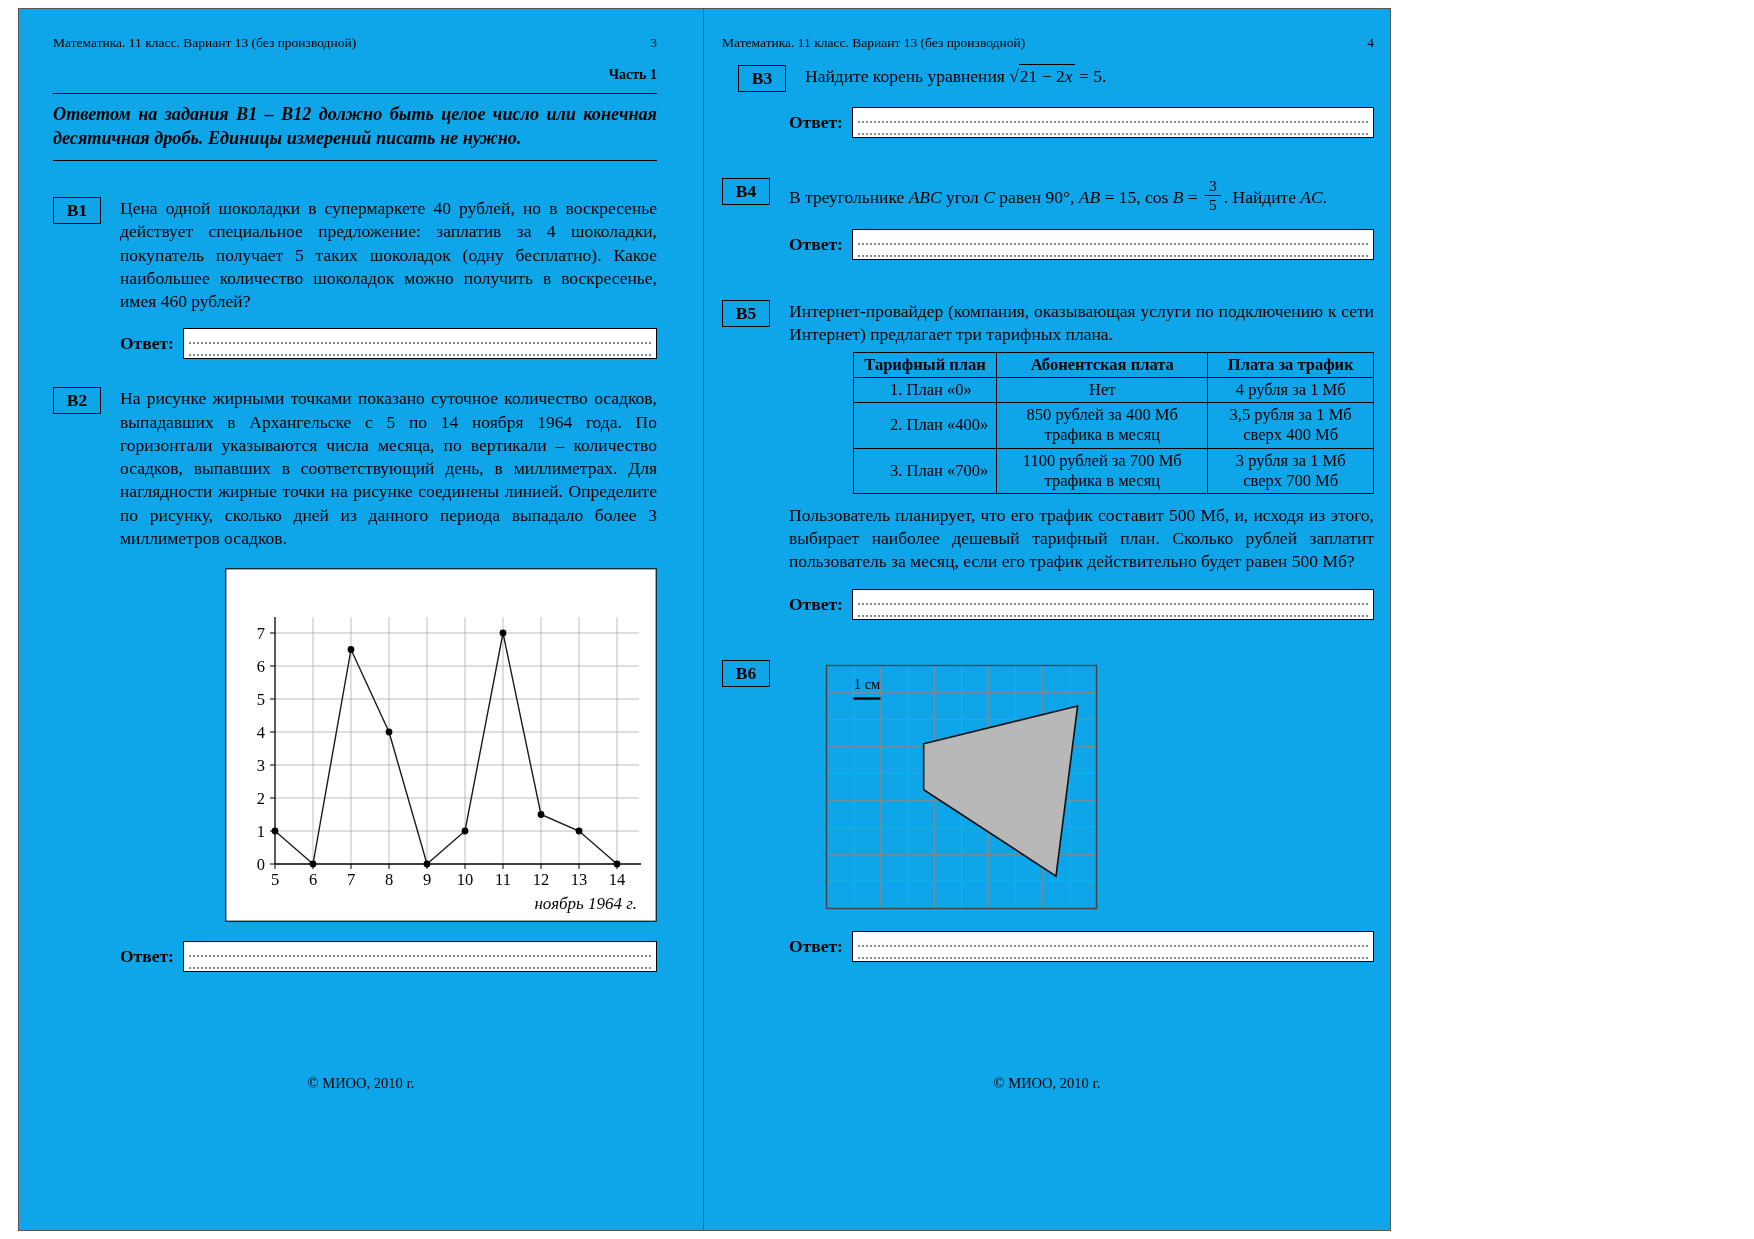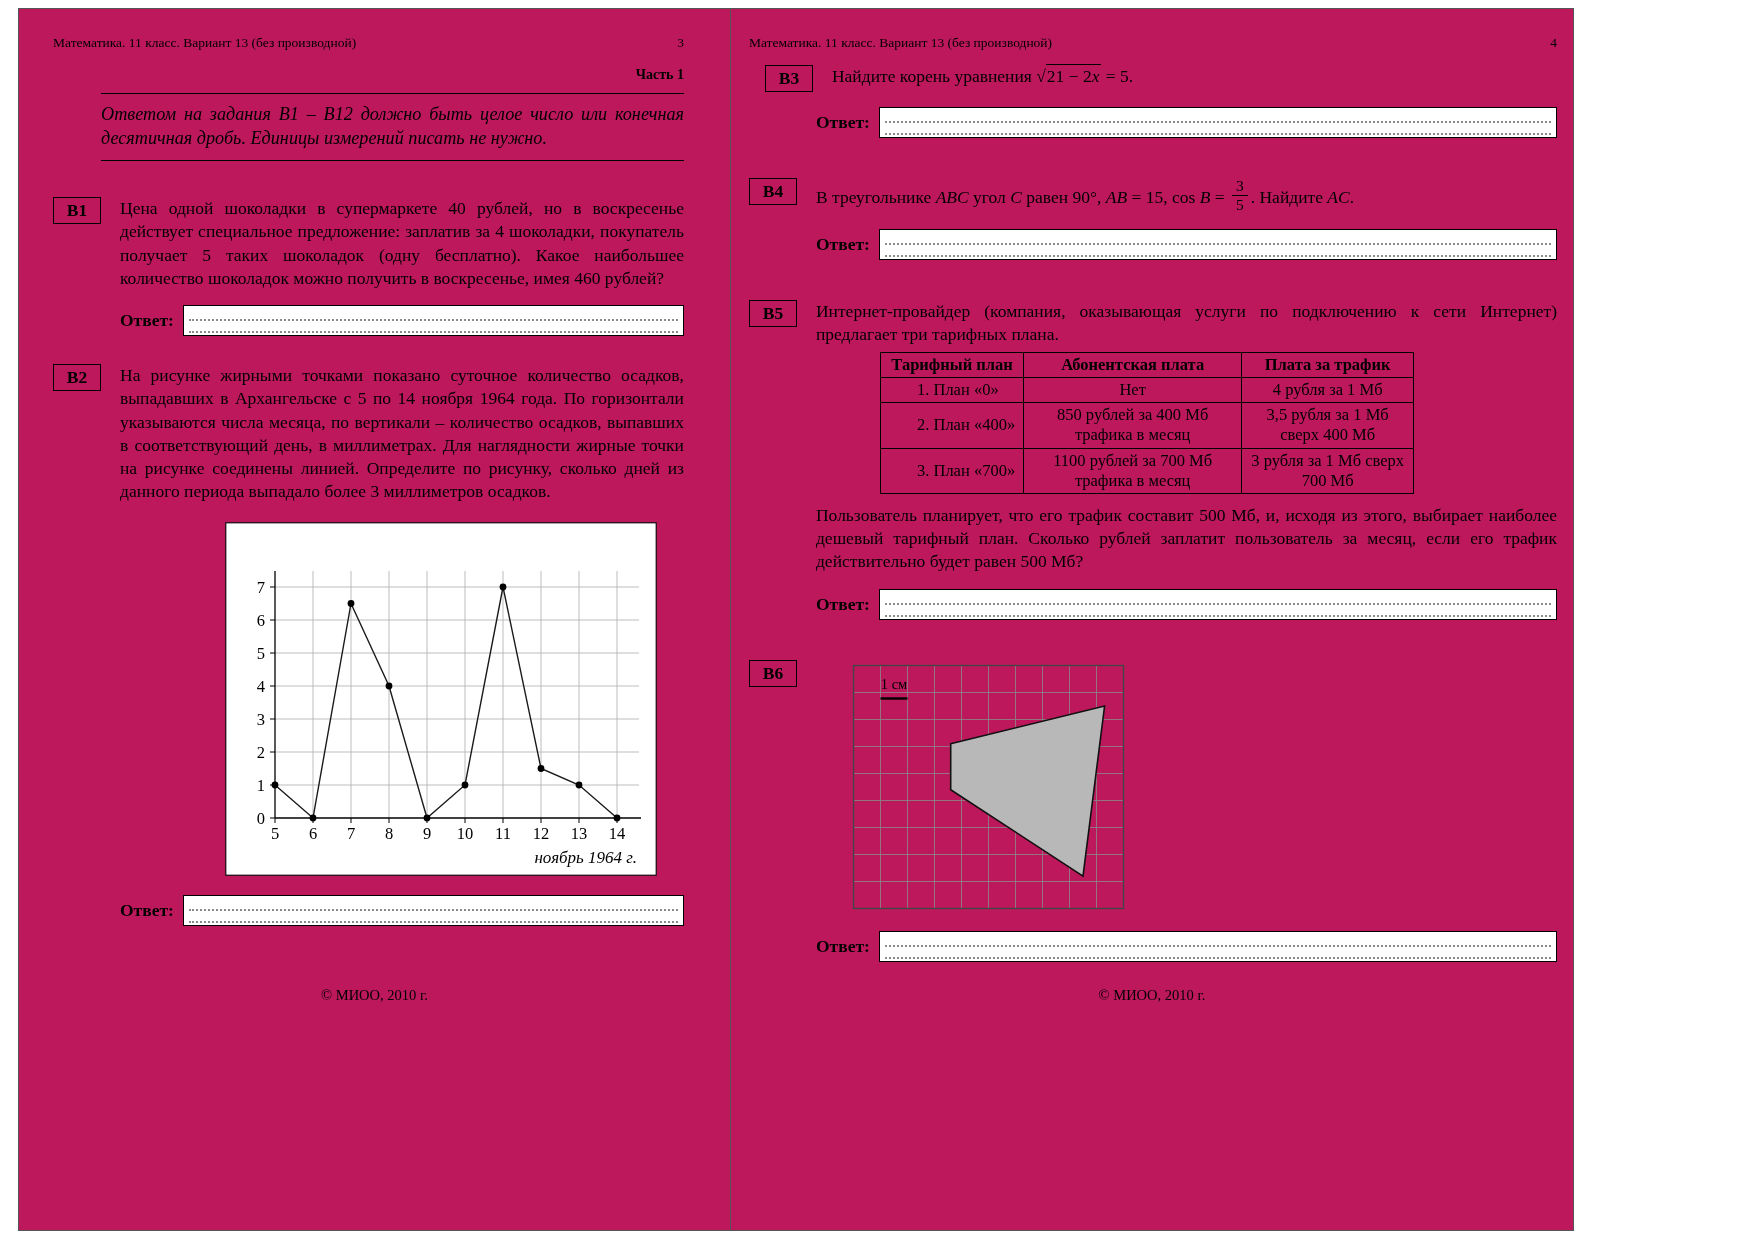--- a/index.html
+++ b/index.html
@@ -1,40 +1,40 @@
 <!DOCTYPE html>
 <html><head>
 <meta charset="utf-8">
 <style>
   *{box-sizing:border-box;}
   html,body{margin:0;padding:0;}
   body{width:1754px;height:1239px;background:#ffffff;font-family:"Liberation Serif",serif;color:#000;position:relative;}
-  .sheet{position:absolute;left:18px;top:8px;width:1556px;height:1223px;border:1px solid #555;background:#be185d;display:flex;}
+  .sheet{position:absolute;left:18px;top:8px;width:1373px;height:1223px;border:1px solid #555;background:#0ea5e9;display:flex;}
   .page{position:relative;height:100%;}
   .page-left{width:783px;border-right:1px solid #555;padding:26px 46px 0 34px;}
   .page-right{width:933px;padding:26px 16px 0 18px;}
   .pg-header{display:flex;justify-content:space-between;font-size:13.5px;}
   .part-title{text-align:right;font-weight:bold;font-size:14px;margin:16px 0 10px;}
-  .instruction{font-weight:normal;font-style:italic;font-size:18.2px;line-height:1.32;text-align:justify;
-    border-top:1.4px solid #000;border-bottom:1.4px solid #000;padding:8px 0 10px;margin-left:48px;}
+  .instruction{font-weight:bold;font-style:italic;font-size:18.2px;line-height:1.32;text-align:justify;
+    border-top:1.4px solid #000;border-bottom:1.4px solid #000;padding:8px 0 10px;}
   .problem{display:flex;align-items:flex-start;margin-top:20px;}
   .problem.b1{margin-top:36px;}
   .problem.b2{margin-top:28px;}
   .page-right .problem{margin-top:40px;}
   .page-right .problem.first{margin-top:14px;padding-left:16px;}
   .plabel{flex:0 0 48px;border:1.7px solid #000;font-weight:bold;font-size:17.5px;text-align:center;padding:2px 0;margin-right:19px;}
   .ptext{flex:1;font-size:17.5px;line-height:1.33;text-align:justify;}
   .answer-row{display:flex;align-items:center;margin:15px 0 4px 67px;}
   .answer-label{font-weight:bold;font-size:17.5px;margin-right:9px;white-space:nowrap;}
   .answer-box{flex:1;height:31px;border:1.5px solid #000;position:relative;background:#fff;}
   .answer-box::before,.answer-box::after{content:"";position:absolute;left:5px;right:5px;border-top:2px dotted #8a8a8a;}
   .answer-box::before{top:13px;}
   .answer-box::after{top:25px;}
   .chart-wrap{margin:18px 0 0 172px;}
-  .footer{position:absolute;top:978px;left:0;width:100%;text-align:center;font-size:14.5px;}
+  .footer{position:absolute;top:1066px;left:0;width:100%;text-align:center;font-size:14.5px;}
   .mi{font-style:italic;}
   .sqrt{white-space:nowrap;}
   .radicand{border-top:1.4px solid #000;padding:1px 2px 0 1px;}
   .frac{display:inline-block;vertical-align:-0.45em;text-align:center;line-height:1.05;font-size:15.5px;margin:0 3px;}
   .frac .fnum{display:block;padding:0 4px 1px;}
   .frac .fden{display:block;border-top:1.3px solid #000;padding:1px 4px 0;}
   .tariff-table{border-collapse:collapse;margin:6px 0 10px 64px;}
   .tariff-table th,.tariff-table td{border:1px solid #000;padding:2px 8px;font-size:16.5px;line-height:1.22;text-align:center;vertical-align:middle;}
   .tariff-table th{font-weight:bold;}
   .tariff-table td:first-child{text-align:left;white-space:nowrap;padding-left:36px;}

